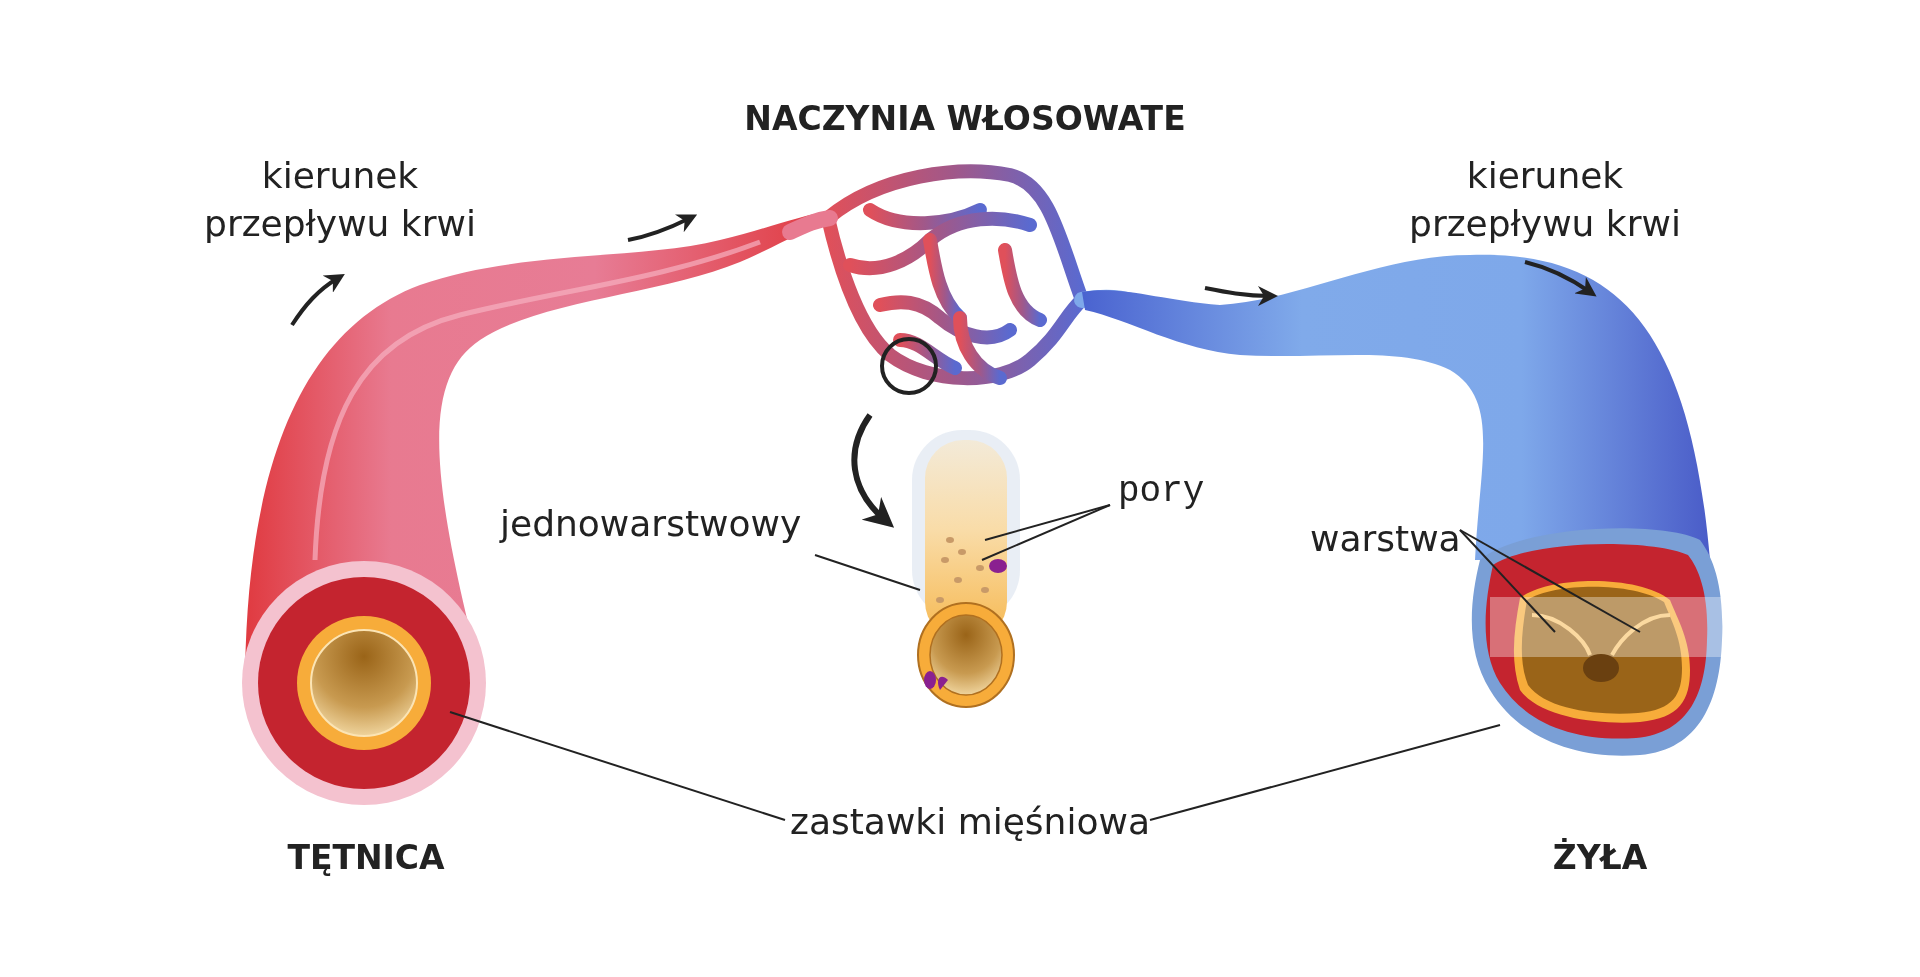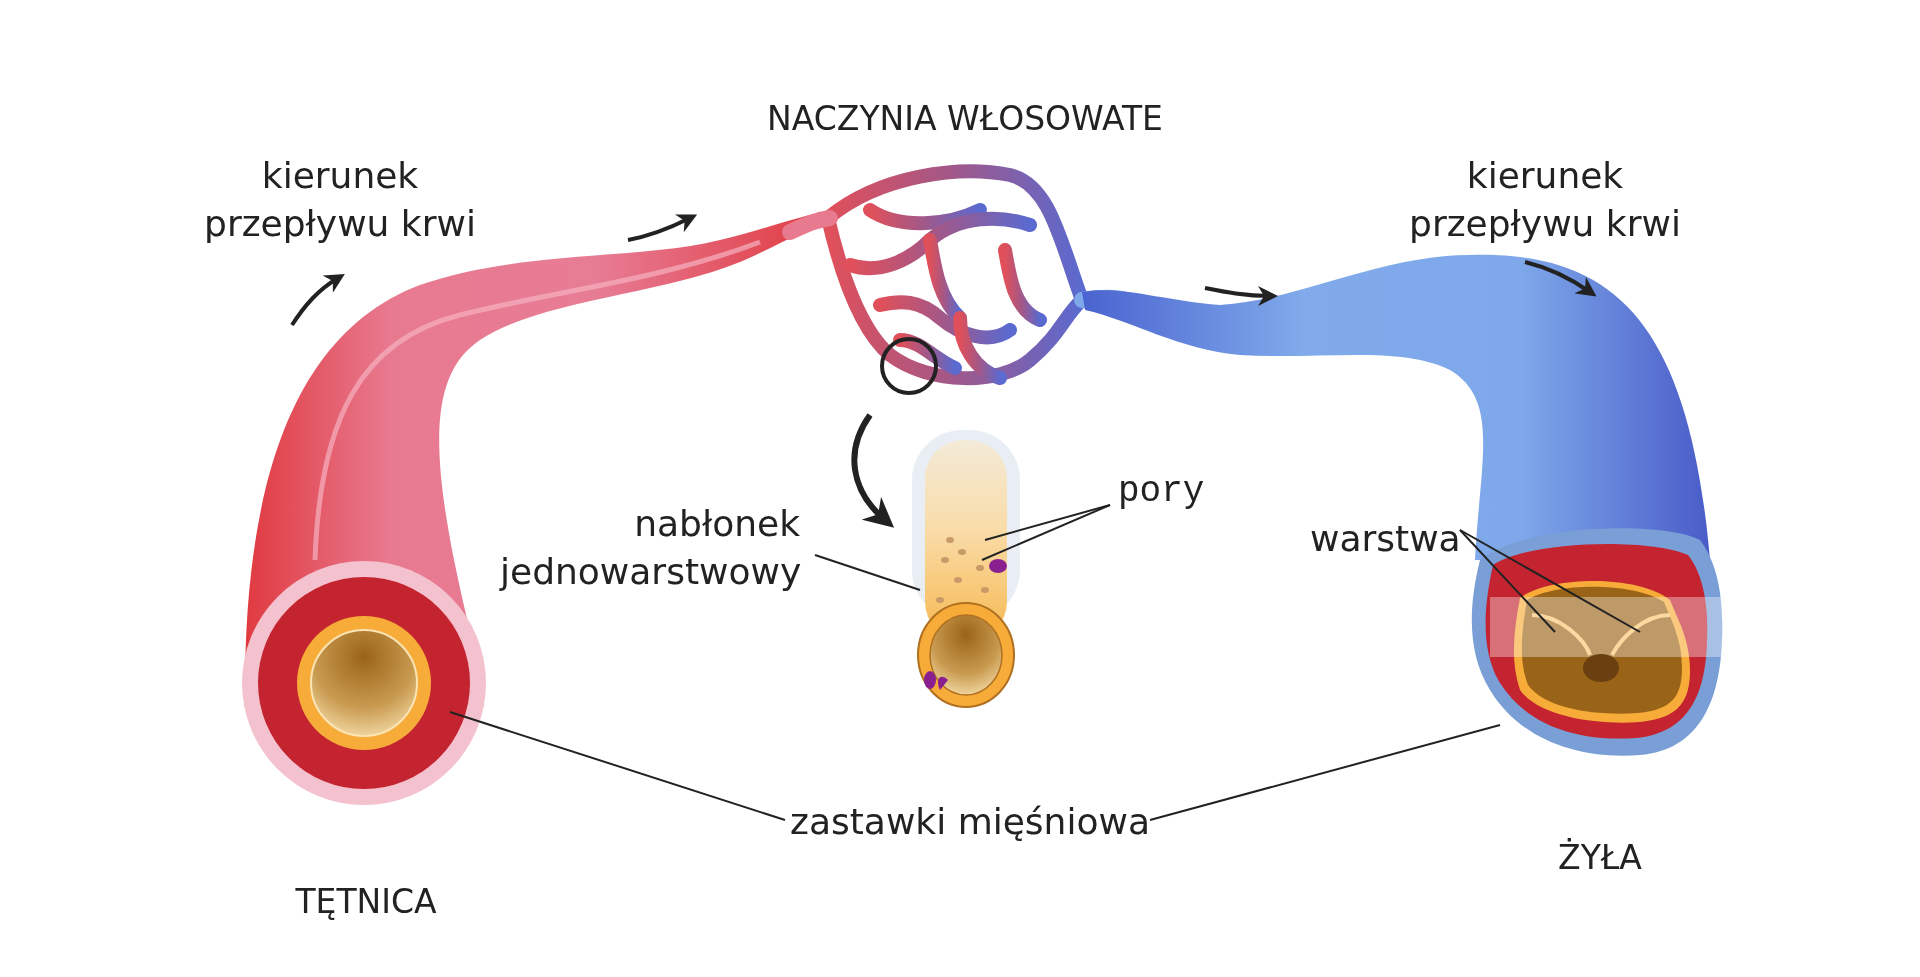--- a/index.html
+++ b/index.html
@@ -1,20 +1,20 @@
 <!DOCTYPE html>
 <html><head>
 <meta charset="utf-8">
 <style>
   html, body { margin:0; padding:0; background:#ffffff; }
   body { width:1920px; height:977px; position:relative; overflow:hidden;
          font-family:"DejaVu Sans", "Liberation Sans", sans-serif; color:#222; }
   #art { position:absolute; left:0; top:0; width:1920px; height:977px; }
   .lbl { position:absolute; font-size:36px; line-height:48px; color:#222; white-space:nowrap; }
-  .lbl.bold { font-weight:normal; font-size:33px; }
+  .lbl.bold { font-weight:bold; font-size:33px; }
   .center { text-align:center; }
   .right { text-align:right; }
 </style>
 </head>
 <body>
 
 <svg id="art" viewBox="0 0 1920 977" xmlns="http://www.w3.org/2000/svg">
   <defs>
     <linearGradient id="capGrad" x1="0" y1="0" x2="1" y2="0">
       <stop offset="0" stop-color="#e0505a"></stop>
@@ -133,25 +133,24 @@
   <div>kierunek</div>
   <div>przepływu krwi</div>
 </div>
 
 <div class="lbl center" style="left:1395px; top:152px; width:300px;">
   <div>kierunek</div>
   <div>przepływu krwi</div>
 </div>
 
 <div class="lbl right" style="left:500px; top:500px; width:300px;">
-  <div>nabłonek</div>
   <div>jednowarstwowy</div>
 </div>
 
 <div class="lbl" style="left:1118px; top:468px;font-family:Liberation Mono, monospace;">pory</div>
 
 <div class="lbl" style="left:1310px; top:515px;">warstwa</div>
 
 <div class="lbl center" style="left:780px; top:798px; width:380px;">zastawki mięśniowa</div>
 
-<div class="lbl bold center" style="left:266px; top:834px; width:200px;margin-top:44px;">TĘTNICA</div>
+<div class="lbl bold center" style="left:266px; top:834px; width:200px;">TĘTNICA</div>
 
 <div class="lbl bold center" style="left:1520px; top:834px; width:160px;">ŻYŁA</div>
 
 </body></html>

